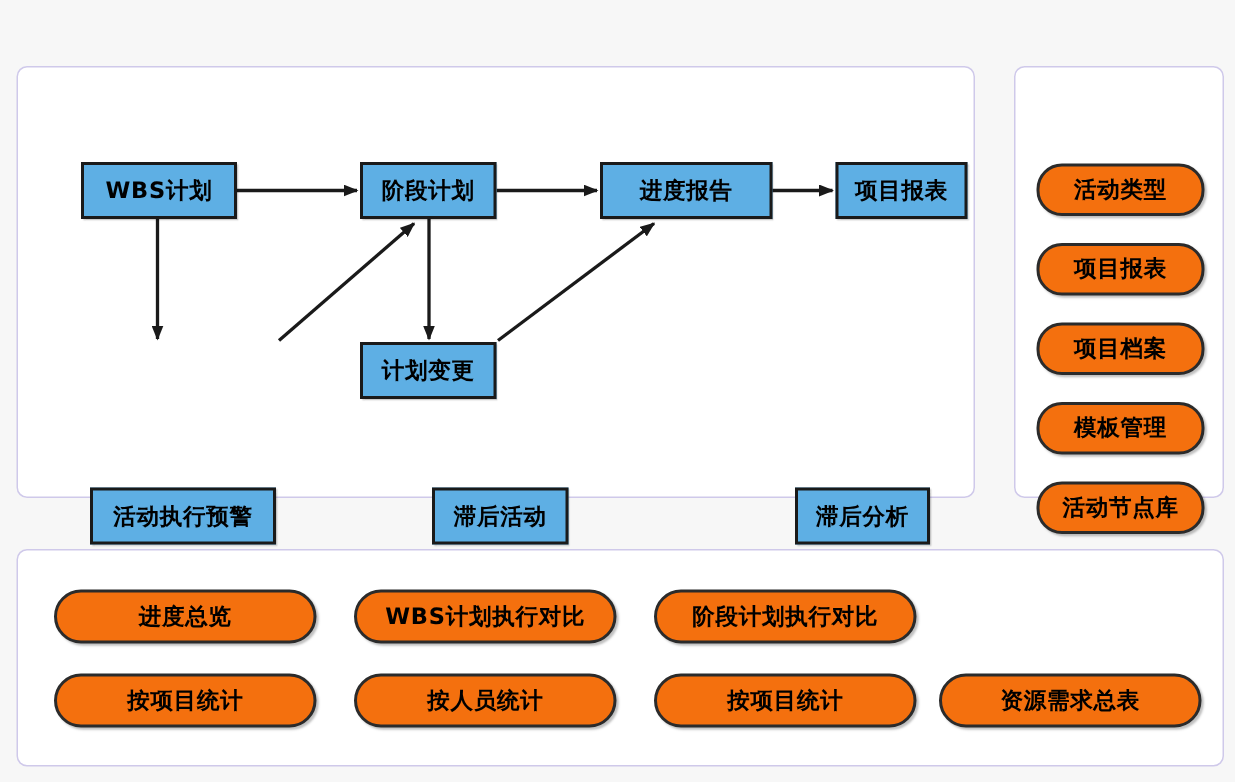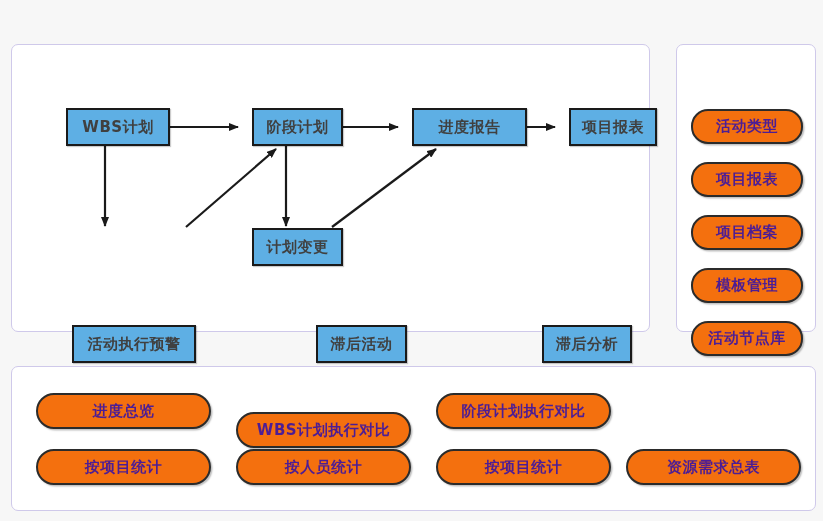--- a/index.html
+++ b/index.html
@@ -36,28 +36,27 @@
 
   
   .fbox {
     position: absolute;
     background: #5eafe4;
     border: 2px solid #1a1a1a;
     box-sizing: border-box;
     display: flex;
     align-items: center;
     justify-content: center;
-    color: #404040;
+    color: #000000;
     font-weight: bold;
     font-size: 15px;
     letter-spacing: 0.5px;
     white-space: nowrap;
     box-shadow: 1px 1px 1px rgba(0,0,0,0.20);
     z-index: 3;
-    margin-left: 12px;
   }
 
   
   #connectors {
     position: absolute;
     left: 0; top: 0;
     width: 639px;
     height: 288px;
     z-index: 2;
     pointer-events: none;
@@ -66,21 +65,21 @@
   
   .pill {
     position: absolute;
     background: #f4700e;
     border: 2px solid #2b2b2b;
     border-radius: 14px;
     box-sizing: border-box;
     display: flex;
     align-items: center;
     justify-content: center;
-    color: #4c1d95;
+    color: #000000;
     font-weight: bold;
     font-size: 15px;
     letter-spacing: 0.5px;
     white-space: nowrap;
     cursor: pointer;
     box-shadow: 1.5px 1.5px 1.5px rgba(0,0,0,0.25);
   }
   .pill.side   { left: 14px; width: 112px; height: 35px; border-radius: 17px; }
   .pill.report { height: 36px; border-radius: 18px; }
 </style>
@@ -141,36 +140,36 @@
 
     <div class="fbox" style="left:388px; top:63px; width:115px; height:38px;">进度报告</div>
 
     <div class="fbox" style="left:545px; top:63px; width:88px; height:38px;">项目报表</div>
 
 
     <div class="fbox" style="left:228px; top:183px; width:91px; height:38px;">计划变更</div>
 
     <div class="fbox" style="left:48px; top:280px; width:124px; height:38px;">活动执行预警</div>
 
-    <div class="fbox" style="left:292px; top:280px; width:91px; height:38px;">滞后活动</div>
+    <div class="fbox" style="left:276px; top:280px; width:91px; height:38px;">滞后活动</div>
 
     <div class="fbox" style="left:518px; top:280px; width:90px; height:38px;">滞后分析</div>
   </div>
 
   <div class="panel" id="side-panel">
     <div class="pill side" style="top:64px;">活动类型</div>
     <div class="pill side" style="top:117px;">项目报表</div>
     <div class="pill side" style="top:170px;">项目档案</div>
     <div class="pill side" style="top:223px;">模板管理</div>
     <div class="pill side" style="top:276px;">活动节点库</div>
   </div>
 
   <div class="panel" id="report-panel">
     <div class="pill report" style="left:24px; top:26px; width:175px;">进度总览</div>
-    <div class="pill report" style="left:224px; top:26px; width:175px;margin-top:19px;">WBS计划执行对比</div>
+    <div class="pill report" style="left:224px; top:26px; width:175px;">WBS计划执行对比</div>
     <div class="pill report" style="left:424px; top:26px; width:175px;">阶段计划执行对比</div>
 
     <div class="pill report" style="left:24px; top:82px; width:175px;">按项目统计</div>
     <div class="pill report" style="left:224px; top:82px; width:175px;">按人员统计</div>
     <div class="pill report" style="left:424px; top:82px; width:175px;">按项目统计</div>
     <div class="pill report" style="left:614px; top:82px; width:175px;">资源需求总表</div>
   </div>
 
 </div>
 

